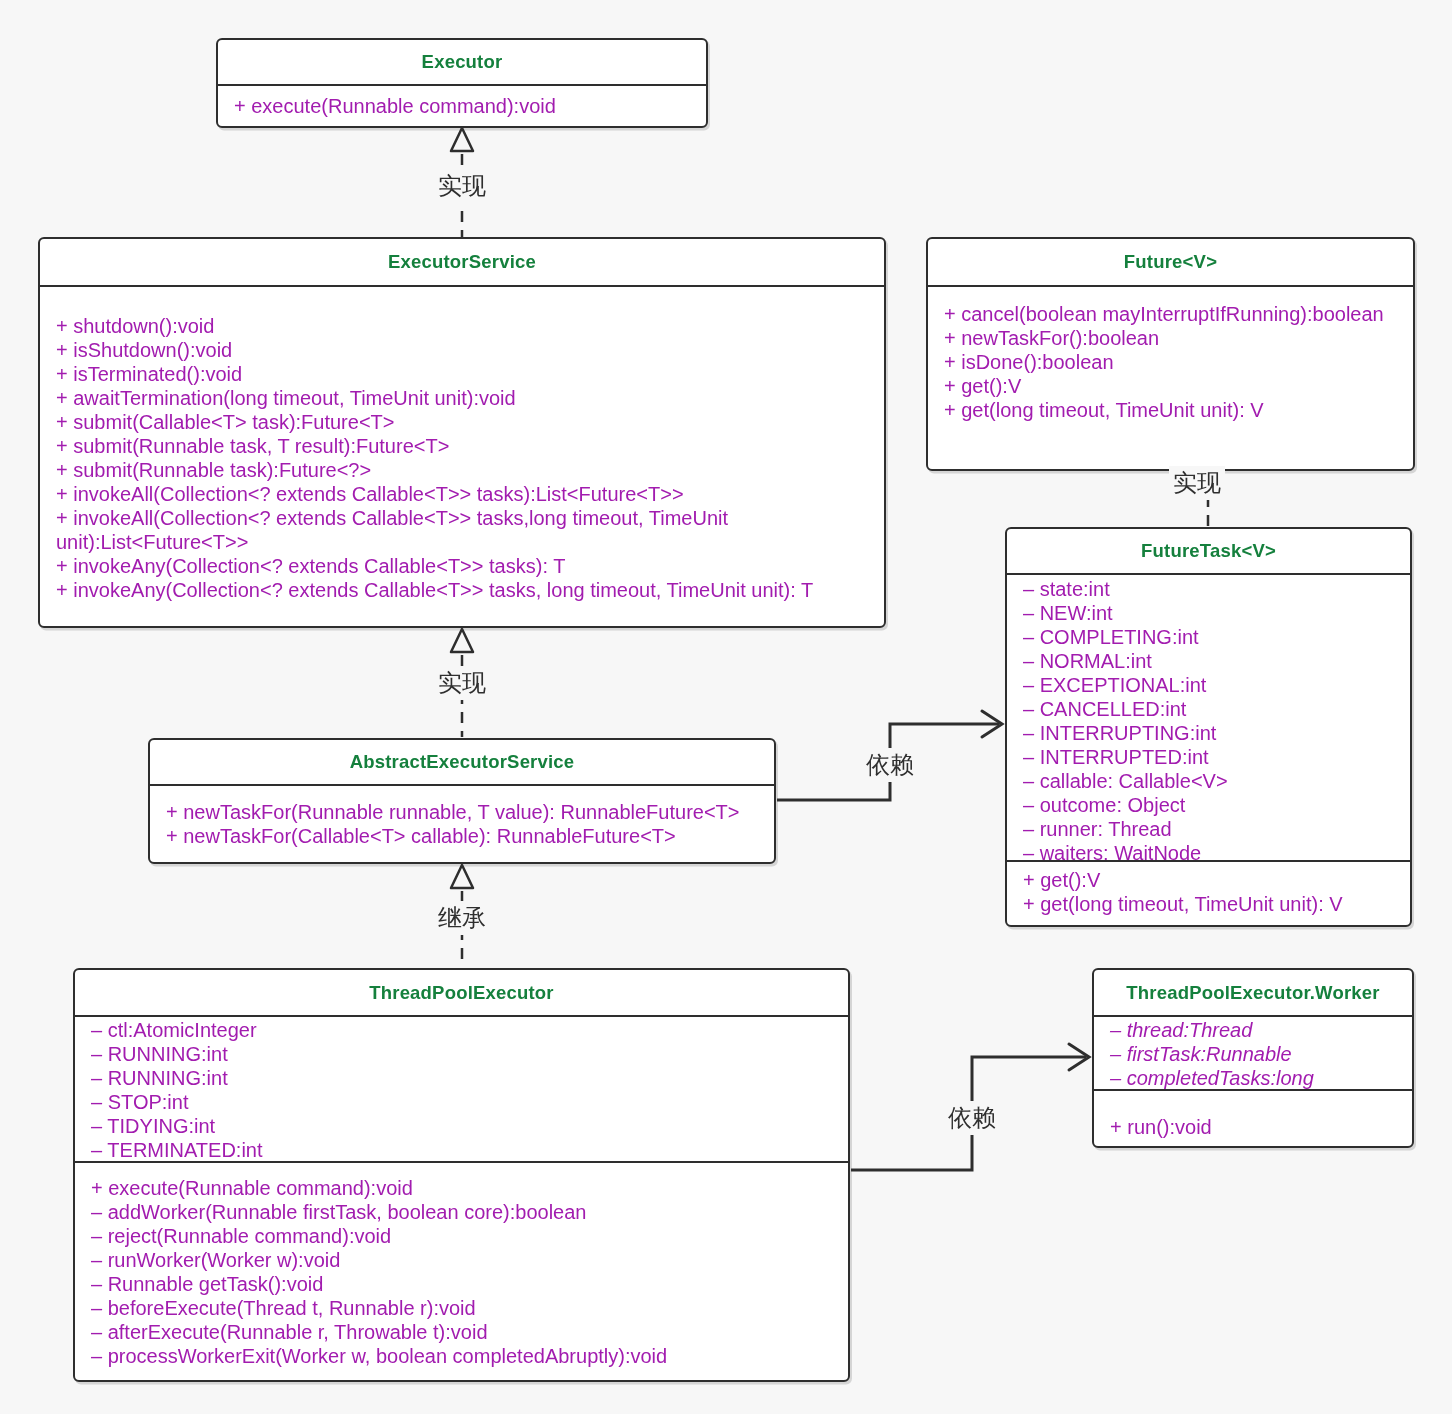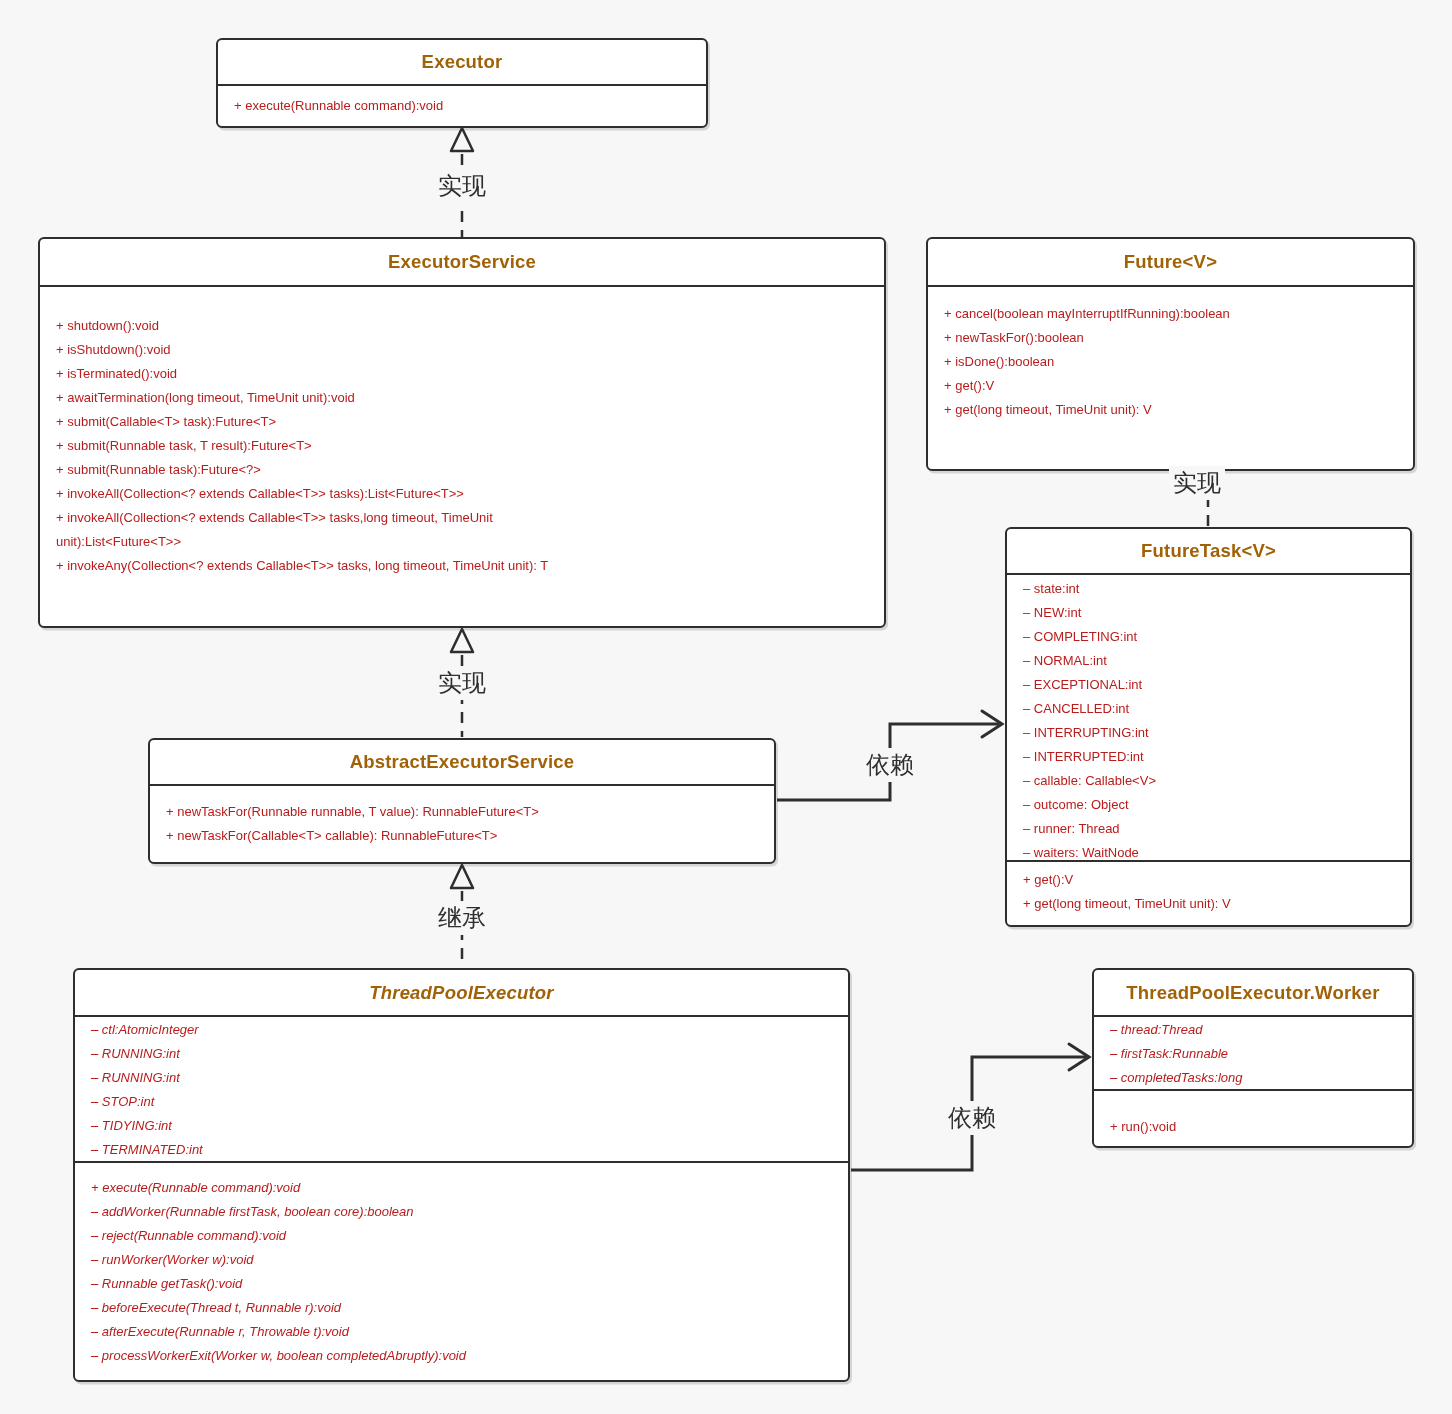--- a/index.html
+++ b/index.html
@@ -11,28 +11,28 @@
   }
   #canvas { position:absolute; inset:0; width:1452px; height:1414px; }
   svg.arrows { position:absolute; left:0; top:0; pointer-events:none; }
   .class-box {
     position:absolute; box-sizing:border-box; background:#ffffff;
     border:2.5px solid #2e2e2e; border-radius:6px;
     box-shadow:2px 2.5px 0 rgba(60,60,60,0.18);
   }
   .class-title {
     box-sizing:border-box; display:flex; align-items:center; justify-content:center;
-    font-weight:bold; font-size:18.5px; color:#a16207; letter-spacing:0.2px;
+    font-weight:bold; font-size:18.5px; color:#15803d; letter-spacing:0.2px;
   }
   .class-section {
     box-sizing:border-box; border-top:2.5px solid #2e2e2e; overflow:hidden;
   }
   .member-line {
-    font-size:13px; line-height:24px; padding-left:16px;
-    color:#b91c1c; white-space:pre;
+    font-size:20px; line-height:24px; padding-left:16px;
+    color:#a21caf; white-space:pre;
   }
   .relation-label {
     position:absolute; transform:translate(-50%,-50%);
     font-size:24px; color:#2f2f2f; background:#f7f7f7;
     padding:1px 4px; white-space:nowrap;
   }
 </style>
 </head>
 <body>
 
@@ -84,20 +84,21 @@
         <div class="member-line">+ shutdown():void</div>
         <div class="member-line">+ isShutdown():void</div>
         <div class="member-line">+ isTerminated():void</div>
         <div class="member-line">+ awaitTermination(long timeout, TimeUnit unit):void</div>
         <div class="member-line">+ submit(Callable&lt;T&gt; task):Future&lt;T&gt;</div>
         <div class="member-line">+ submit(Runnable task, T result):Future&lt;T&gt;</div>
         <div class="member-line">+ submit(Runnable task):Future&lt;?&gt;</div>
         <div class="member-line">+ invokeAll(Collection&lt;? extends Callable&lt;T&gt;&gt; tasks):List&lt;Future&lt;T&gt;&gt;</div>
         <div class="member-line">+ invokeAll(Collection&lt;? extends Callable&lt;T&gt;&gt; tasks,long timeout, TimeUnit</div>
         <div class="member-line">unit):List&lt;Future&lt;T&gt;&gt;</div>
+        <div class="member-line">+ invokeAny(Collection&lt;? extends Callable&lt;T&gt;&gt; tasks): T</div>
         <div class="member-line">+ invokeAny(Collection&lt;? extends Callable&lt;T&gt;&gt; tasks, long timeout, TimeUnit unit): T</div>
       </div>
   </div>
 
   <div class="class-box" style="left:926px; top:237px; width:489px;">
     <div class="class-title" style="height:46px;">Future&lt;V&gt;</div>
     <div class="class-section" style="height:184px; padding-top:15px;">
         <div class="member-line">+ cancel(boolean mayInterruptIfRunning):boolean</div>
         <div class="member-line">+ newTaskFor():boolean</div>
         <div class="member-line">+ isDone():boolean</div>
@@ -129,21 +130,21 @@
   </div>
 
   <div class="class-box" style="left:148px; top:738px; width:628px;">
     <div class="class-title" style="height:44px;">AbstractExecutorService</div>
     <div class="class-section" style="height:78px; padding-top:14px;">
         <div class="member-line">+ newTaskFor(Runnable runnable, T value): RunnableFuture&lt;T&gt;</div>
         <div class="member-line">+ newTaskFor(Callable&lt;T&gt; callable): RunnableFuture&lt;T&gt;</div>
       </div>
   </div>
 
-  <div class="class-box" style="left:73px; top:968px; width:777px;font-style:italic;">
+  <div class="class-box" style="left:73px; top:968px; width:777px;">
     <div class="class-title" style="height:45px;">ThreadPoolExecutor</div>
     <div class="class-section" style="height:146px; padding-top:1px;">
         <div class="member-line">– ctl:AtomicInteger</div>
         <div class="member-line">– RUNNING:int</div>
         <div class="member-line">– RUNNING:int</div>
         <div class="member-line">– STOP:int</div>
         <div class="member-line">– TIDYING:int</div>
         <div class="member-line">– TERMINATED:int</div>
       </div>
     <div class="class-section" style="height:219px; padding-top:13px;">

